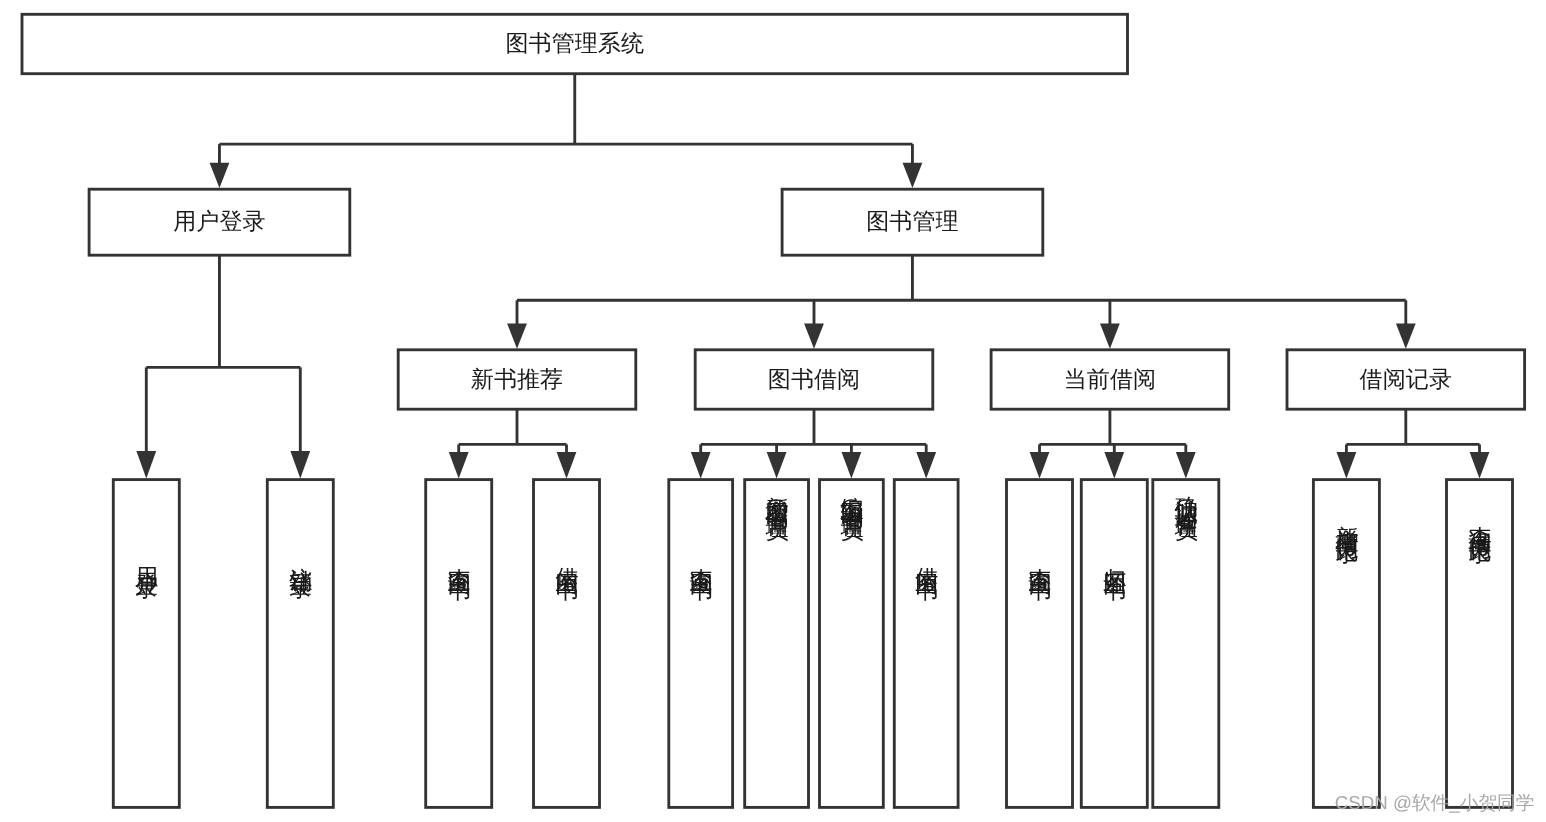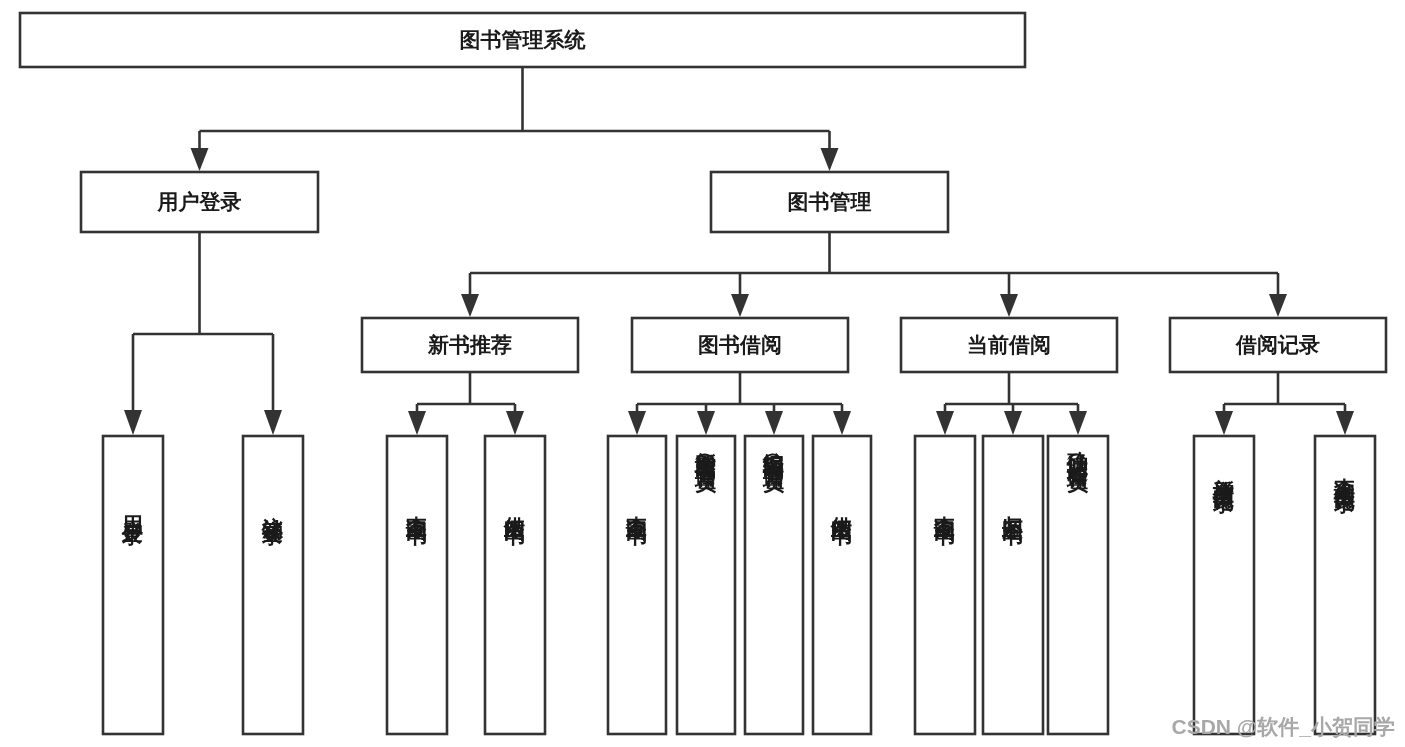--- a/index.html
+++ b/index.html
@@ -12,21 +12,20 @@
     width: 1405px;
     height: 747px;
     font-family: "Liberation Sans", "DejaVu Sans", sans-serif;
     overflow: hidden;
   }
   #diagram-root {
     position: relative;
     width: 1405px;
     height: 747px;
     background: #ffffff;
-    font-weight: bold;
   }
   svg#diagram-svg {
     position: absolute;
     left: 0;
     top: 0;
     width: 1405px;
     height: 747px;
   }
   .node-box {
     fill: #ffffff;
@@ -57,21 +56,21 @@
     writing-mode: vertical-rl;
     text-orientation: upright;
     letter-spacing: 3px;
     text-anchor: middle;
   }
   .watermark-text {
     position: absolute;
     right: 10px;
     bottom: 6px;
     font-family: "Liberation Sans", "DejaVu Sans", sans-serif;
-    font-size: 21px;
+    font-size: 17px;
     color: #a8a8a8;
     white-space: nowrap;
     user-select: none;
   }
 </style>
 </head>
 <body>
 
 <div id="diagram-root">
 

